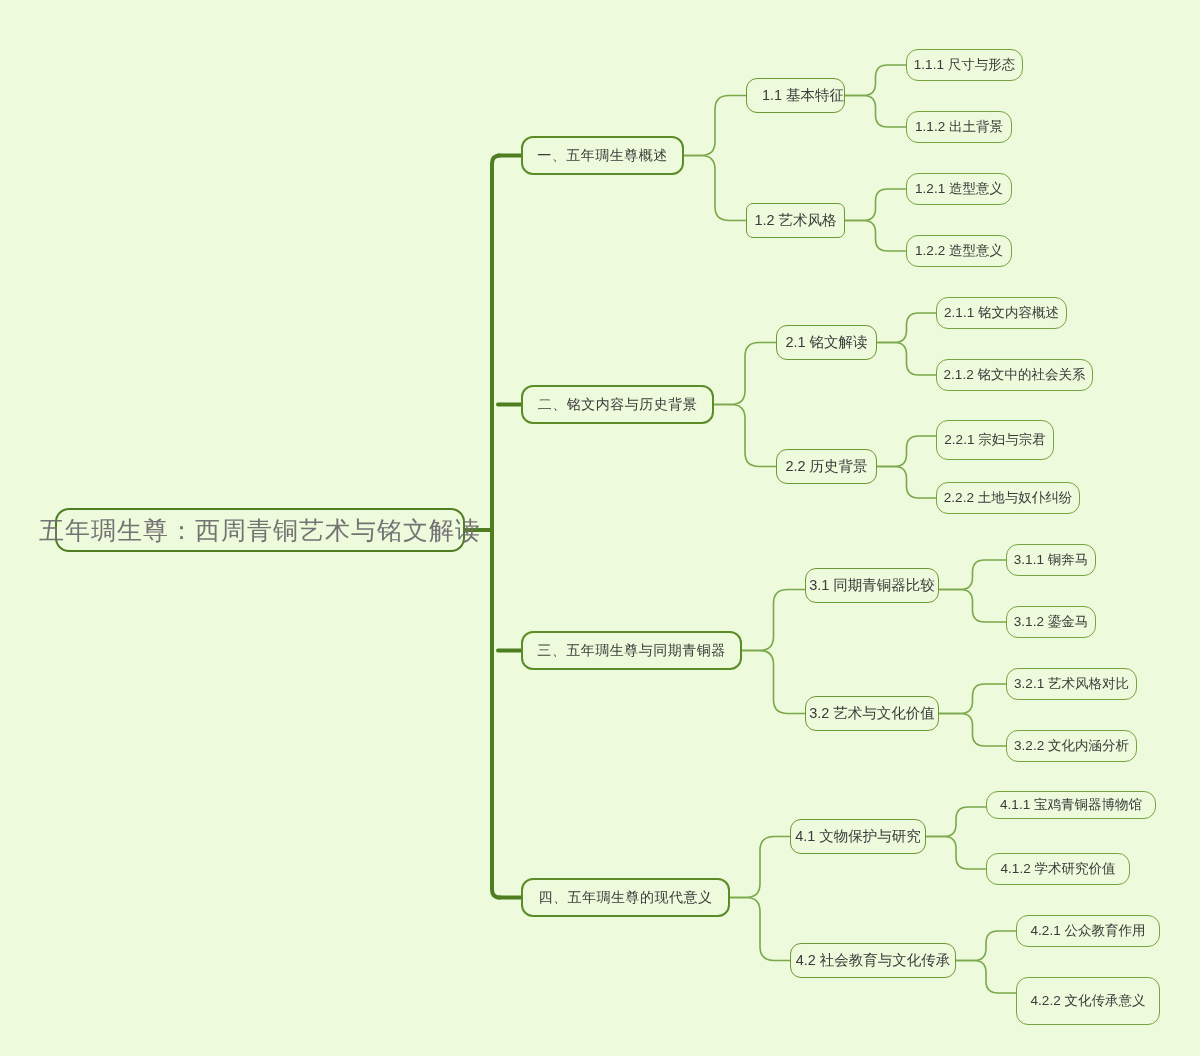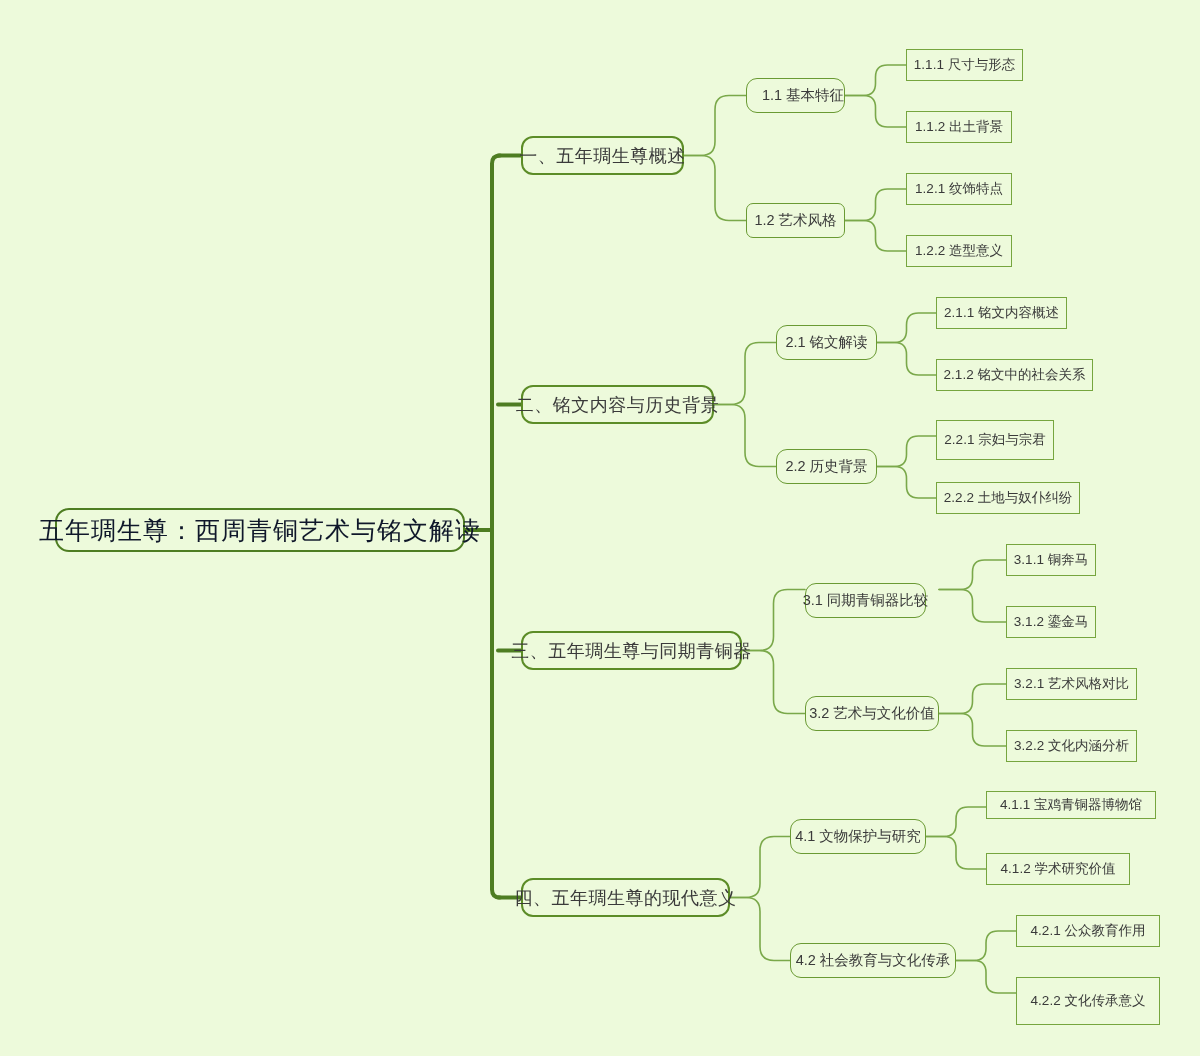--- a/index.html
+++ b/index.html
@@ -33,36 +33,36 @@
     justify-content: center;
     white-space: nowrap;
     background: #edfadb;
     color: #3a3a3a;
   }
   .node-root {
     border: 2px solid #4e7d22;
     border-radius: 14px;
     font-size: 25px;
     letter-spacing: 1px;
-    color: #0f172a;
+    color: #737373;
   }
   .node-l1 {
     border: 2px solid #5c8c27;
     border-radius: 12px;
-    font-size: 18px;
+    font-size: 14px;
     letter-spacing: 0.5px;
   }
   .node-l2 {
     border: 1.6px solid #6a9a33;
     border-radius: 11px;
     font-size: 14.5px;
   }
   .node-l3 {
     border: 1.4px solid #76a53e;
-    border-radius: 0;
+    border-radius: 12px;
     font-size: 13.5px;
   }
 </style>
 </head>
 <body>
 
 <div id="mindmap-root">
 
   <svg id="edge-layer" viewBox="0 0 1200 1056" xmlns="http://www.w3.org/2000/svg">
     <g id="trunk-group" fill="none" stroke="#4e7d22" stroke-width="4" stroke-linecap="round" stroke-linejoin="round">
@@ -123,41 +123,41 @@
   </div>
   <div class="node node-l2" style="left: 746px; top: 203px; width: 99px; height: 35px; border-radius: 7px;">
     <span>1.2 艺术风格</span>
   </div>
   <div class="node node-l2" style="left: 776px; top: 325px; width: 101px; height: 35px;">
     <span>2.1 铭文解读</span>
   </div>
   <div class="node node-l2" style="left: 776px; top: 449px; width: 101px; height: 35px;">
     <span>2.2 历史背景</span>
   </div>
-  <div class="node node-l2" style="left: 805px; top: 583px; width: 121px; height: 35px;">
+  <div class="node node-l2" style="left: 805px; top: 568px; width: 134px; height: 35px;">
     <span>3.1 同期青铜器比较</span>
   </div>
   <div class="node node-l2" style="left: 805px; top: 696px; width: 134px; height: 35px;">
     <span>3.2 艺术与文化价值</span>
   </div>
   <div class="node node-l2" style="left: 790px; top: 819px; width: 136px; height: 35px;">
     <span>4.1 文物保护与研究</span>
   </div>
   <div class="node node-l2" style="left: 790px; top: 943px; width: 166px; height: 35px;">
     <span>4.2 社会教育与文化传承</span>
   </div>
 
   <div class="node node-l3" style="left: 906px; top: 49px; width: 117px; height: 32px;">
     <span>1.1.1 尺寸与形态</span>
   </div>
   <div class="node node-l3" style="left: 906px; top: 111px; width: 106px; height: 32px;">
     <span>1.1.2 出土背景</span>
   </div>
   <div class="node node-l3" style="left: 906px; top: 173px; width: 106px; height: 32px;">
-    <span>1.2.1 纹饰特点</span>
+    <span>1.2.1 造型意义</span>
   </div>
   <div class="node node-l3" style="left: 906px; top: 235px; width: 106px; height: 32px;">
     <span>1.2.2 造型意义</span>
   </div>
   <div class="node node-l3" style="left: 936px; top: 297px; width: 131px; height: 32px;">
     <span>2.1.1 铭文内容概述</span>
   </div>
   <div class="node node-l3" style="left: 936px; top: 359px; width: 157px; height: 32px;">
     <span>2.1.2 铭文中的社会关系</span>
   </div>

